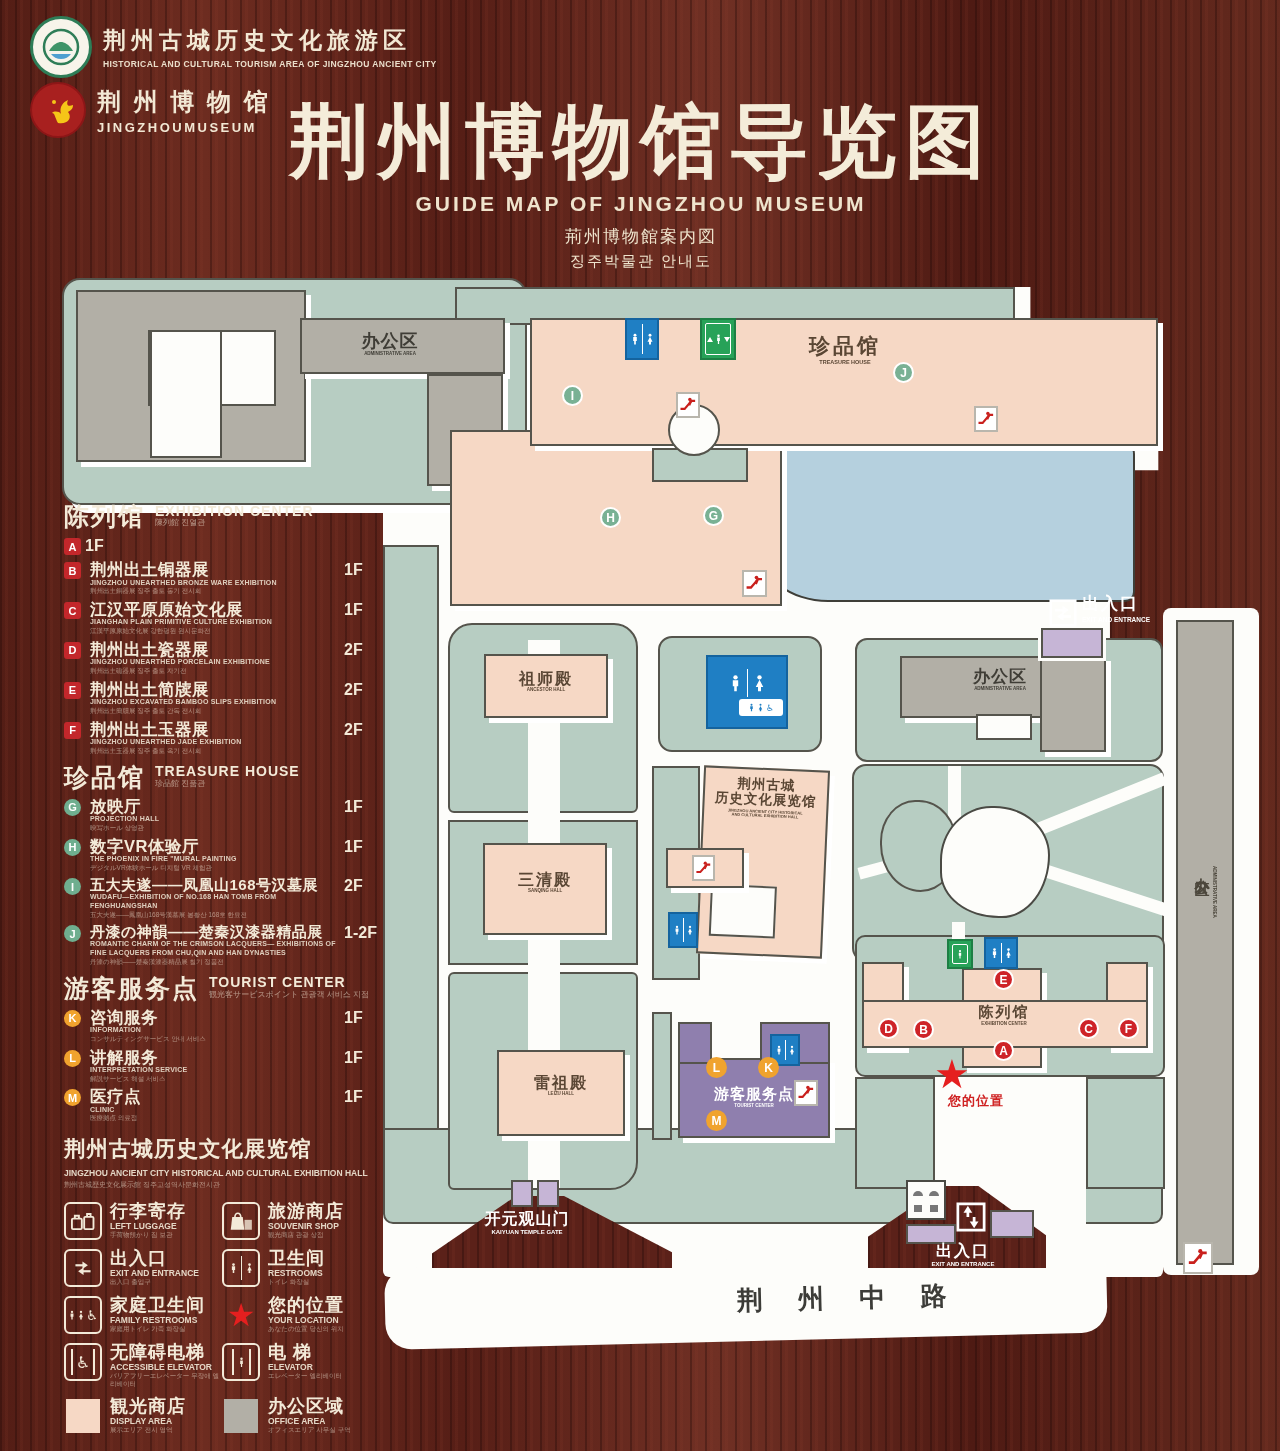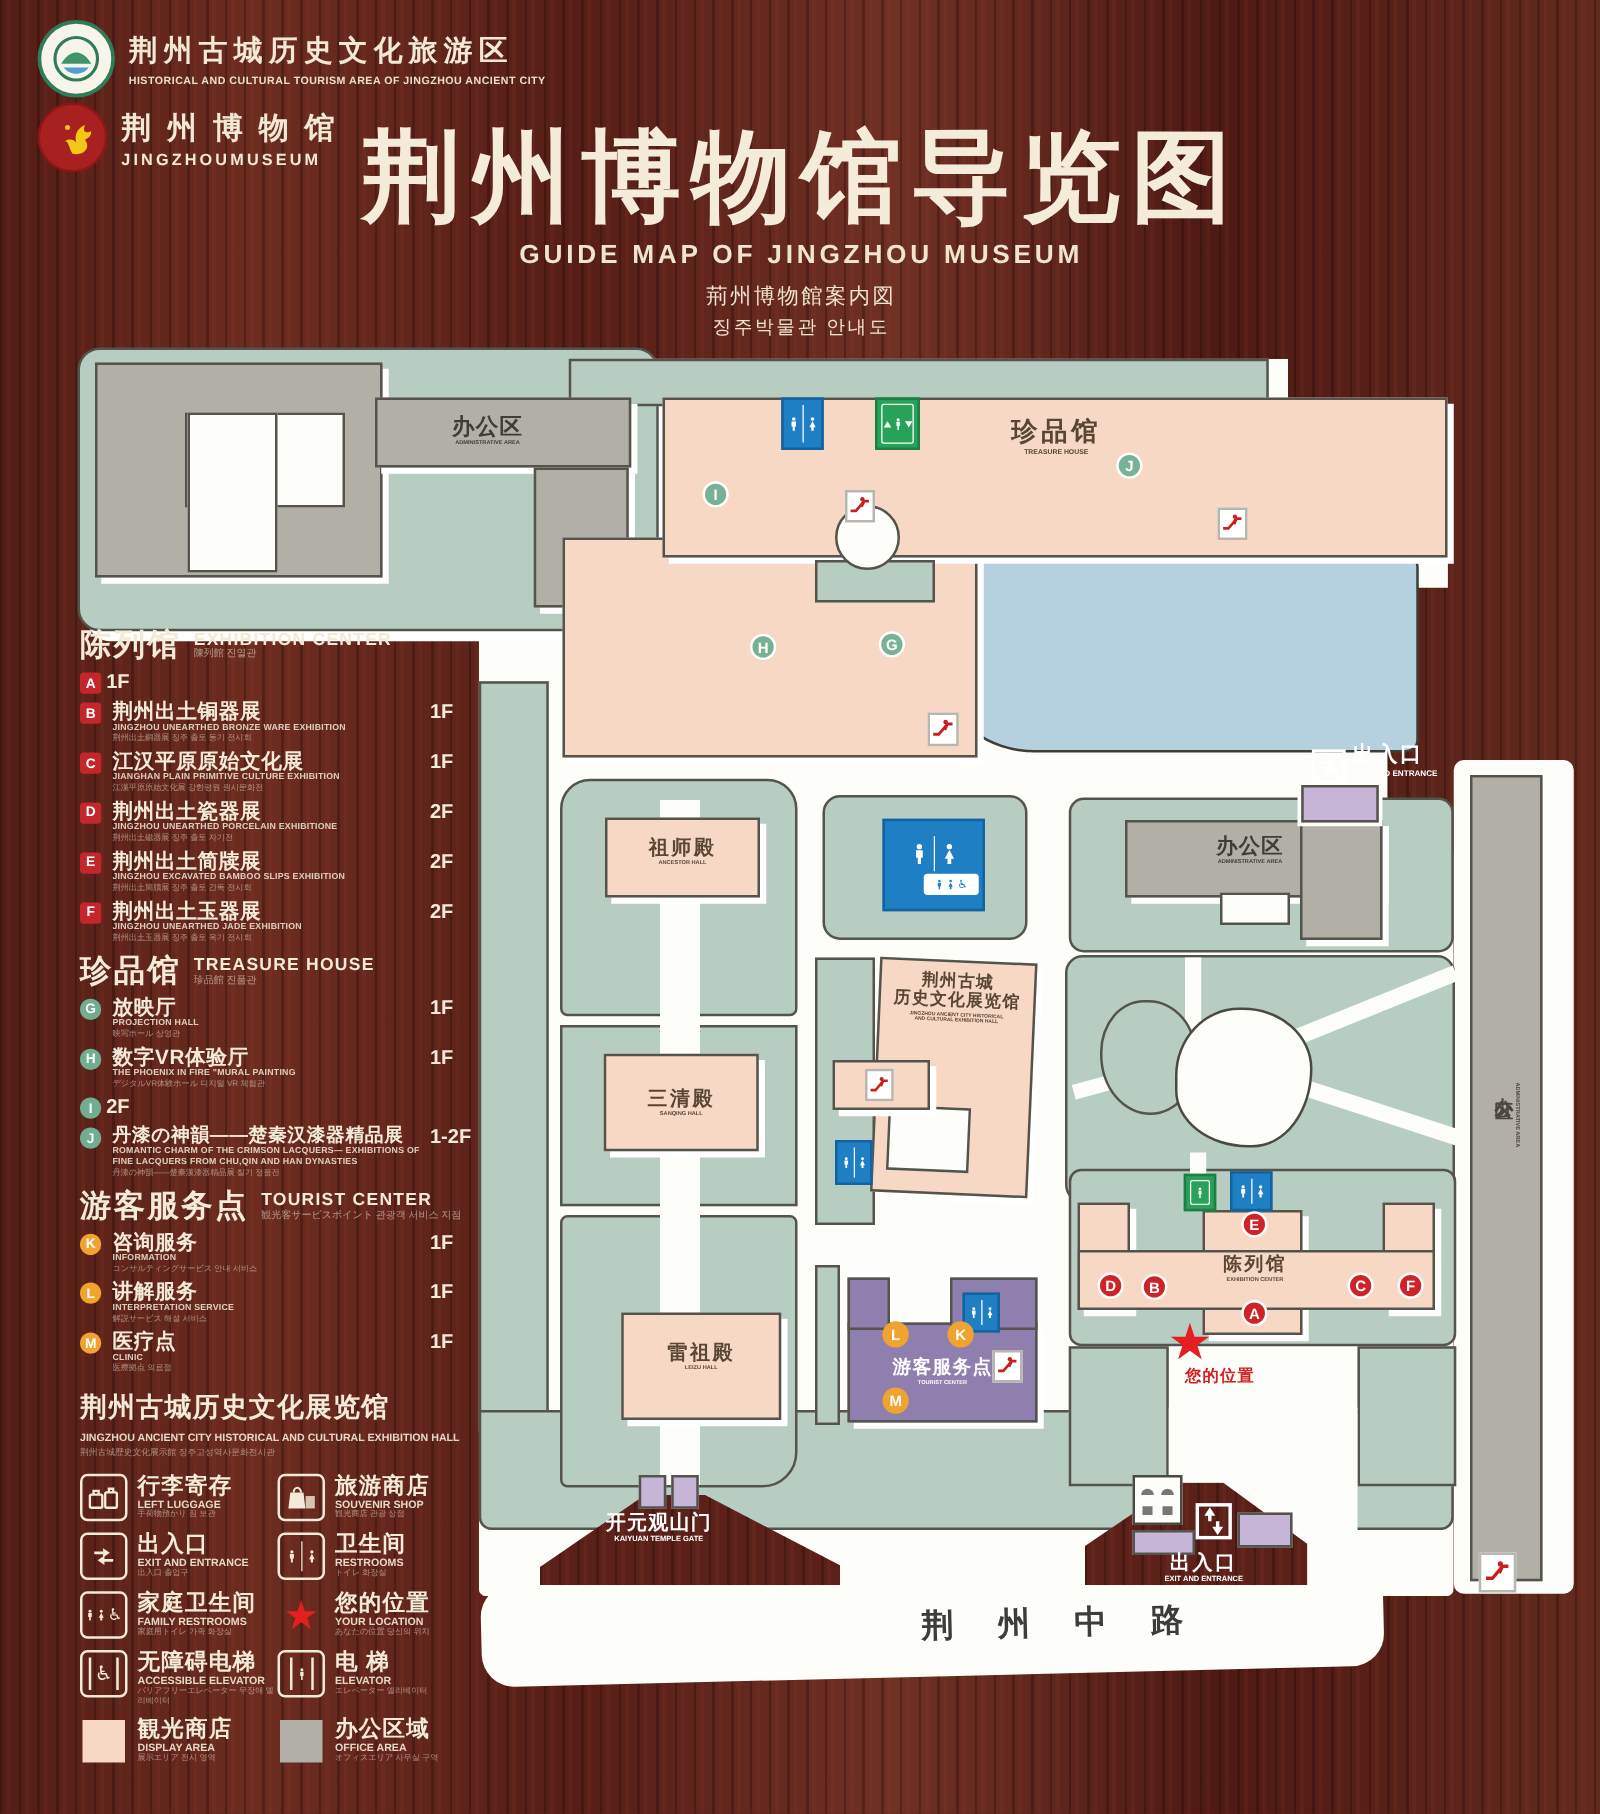--- a/index.html
+++ b/index.html
@@ -285,21 +285,21 @@
   <div class="blk sage" style="left:448px;top:623px;width:190px;height:190px;border-radius:24px 24px 6px 6px;z-index:3"></div>
   <div class="blk sage" style="left:448px;top:820px;width:190px;height:145px;z-index:3"></div>
   <div class="blk sage" style="left:448px;top:972px;width:190px;height:218px;border-radius:6px 6px 28px 6px;z-index:3"></div>
   <div class="abs whitecut" style="left:528px;top:640px;width:32px;height:548px;z-index:4"></div>
   <div class="blk pink shw-s" style="left:484px;top:654px;width:124px;height:64px;z-index:5">
     <div class="bl brown" style="left:0;right:0;top:14px">
       <div class="zh" style="font-size:16px;letter-spacing:2px">祖师殿</div>
       <div class="en" style="font-size:4.5px">ANCESTOR HALL</div>
     </div>
   </div>
-  <div class="blk pink shw-s" style="left:483px;top:843px;width:124px;height:78px;z-index:5">
+  <div class="blk pink shw-s" style="left:483px;top:843px;width:124px;height:92px;z-index:5">
     <div class="bl brown" style="left:0;right:0;top:26px">
       <div class="zh" style="font-size:16px;letter-spacing:2px">三清殿</div>
       <div class="en" style="font-size:4.5px">SANQING HALL</div>
     </div>
   </div>
   <div class="blk pink shw-s" style="left:497px;top:1050px;width:128px;height:86px;z-index:5">
     <div class="bl brown" style="left:0;right:0;top:22px">
       <div class="zh" style="font-size:16px;letter-spacing:2px">雷祖殿</div>
       <div class="en" style="font-size:4.5px">LEIZU HALL</div>
     </div>
@@ -537,20 +537,25 @@
     <span class="s-badge grn">H</span>
     <div class="s-mid">
       <div class="s-zh">数字VR体验厅</div>
       <div class="s-en">THE PHOENIX IN FIRE "MURAL PAINTING</div>
       <div class="s-sub">デジタルVR体験ホール  디지털 VR 체험관</div>
     </div>
     <span class="s-floor">1F</span>
   </div>
   <div class="s-item">
     <span class="s-badge grn">I</span>
+    <div class="s-mid">
+      <div class="s-zh" style="font-size:15px">五大夫遂——凤凰山168号汉墓展</div>
+      <div class="s-en">WUDAFU—EXHIBITION OF NO.168 HAN TOMB FROM FENGHUANGSHAN</div>
+      <div class="s-sub">五大夫遂——鳳凰山168号漢墓展  봉황산 168호 한묘전</div>
+    </div>
     <span class="s-floor">2F</span>
   </div>
   <div class="s-item">
     <span class="s-badge grn">J</span>
     <div class="s-mid">
       <div class="s-zh" style="font-size:15px">丹漆の神韻——楚秦汉漆器精品展</div>
       <div class="s-en">ROMANTIC CHARM OF THE CRIMSON LACQUERS— EXHIBITIONS OF FINE LACQUERS FROM CHU,QIN AND HAN DYNASTIES</div>
       <div class="s-sub">丹漆の神韻——楚秦漢漆器精品展  칠기 정품전</div>
     </div>
     <span class="s-floor">1-2F</span>

